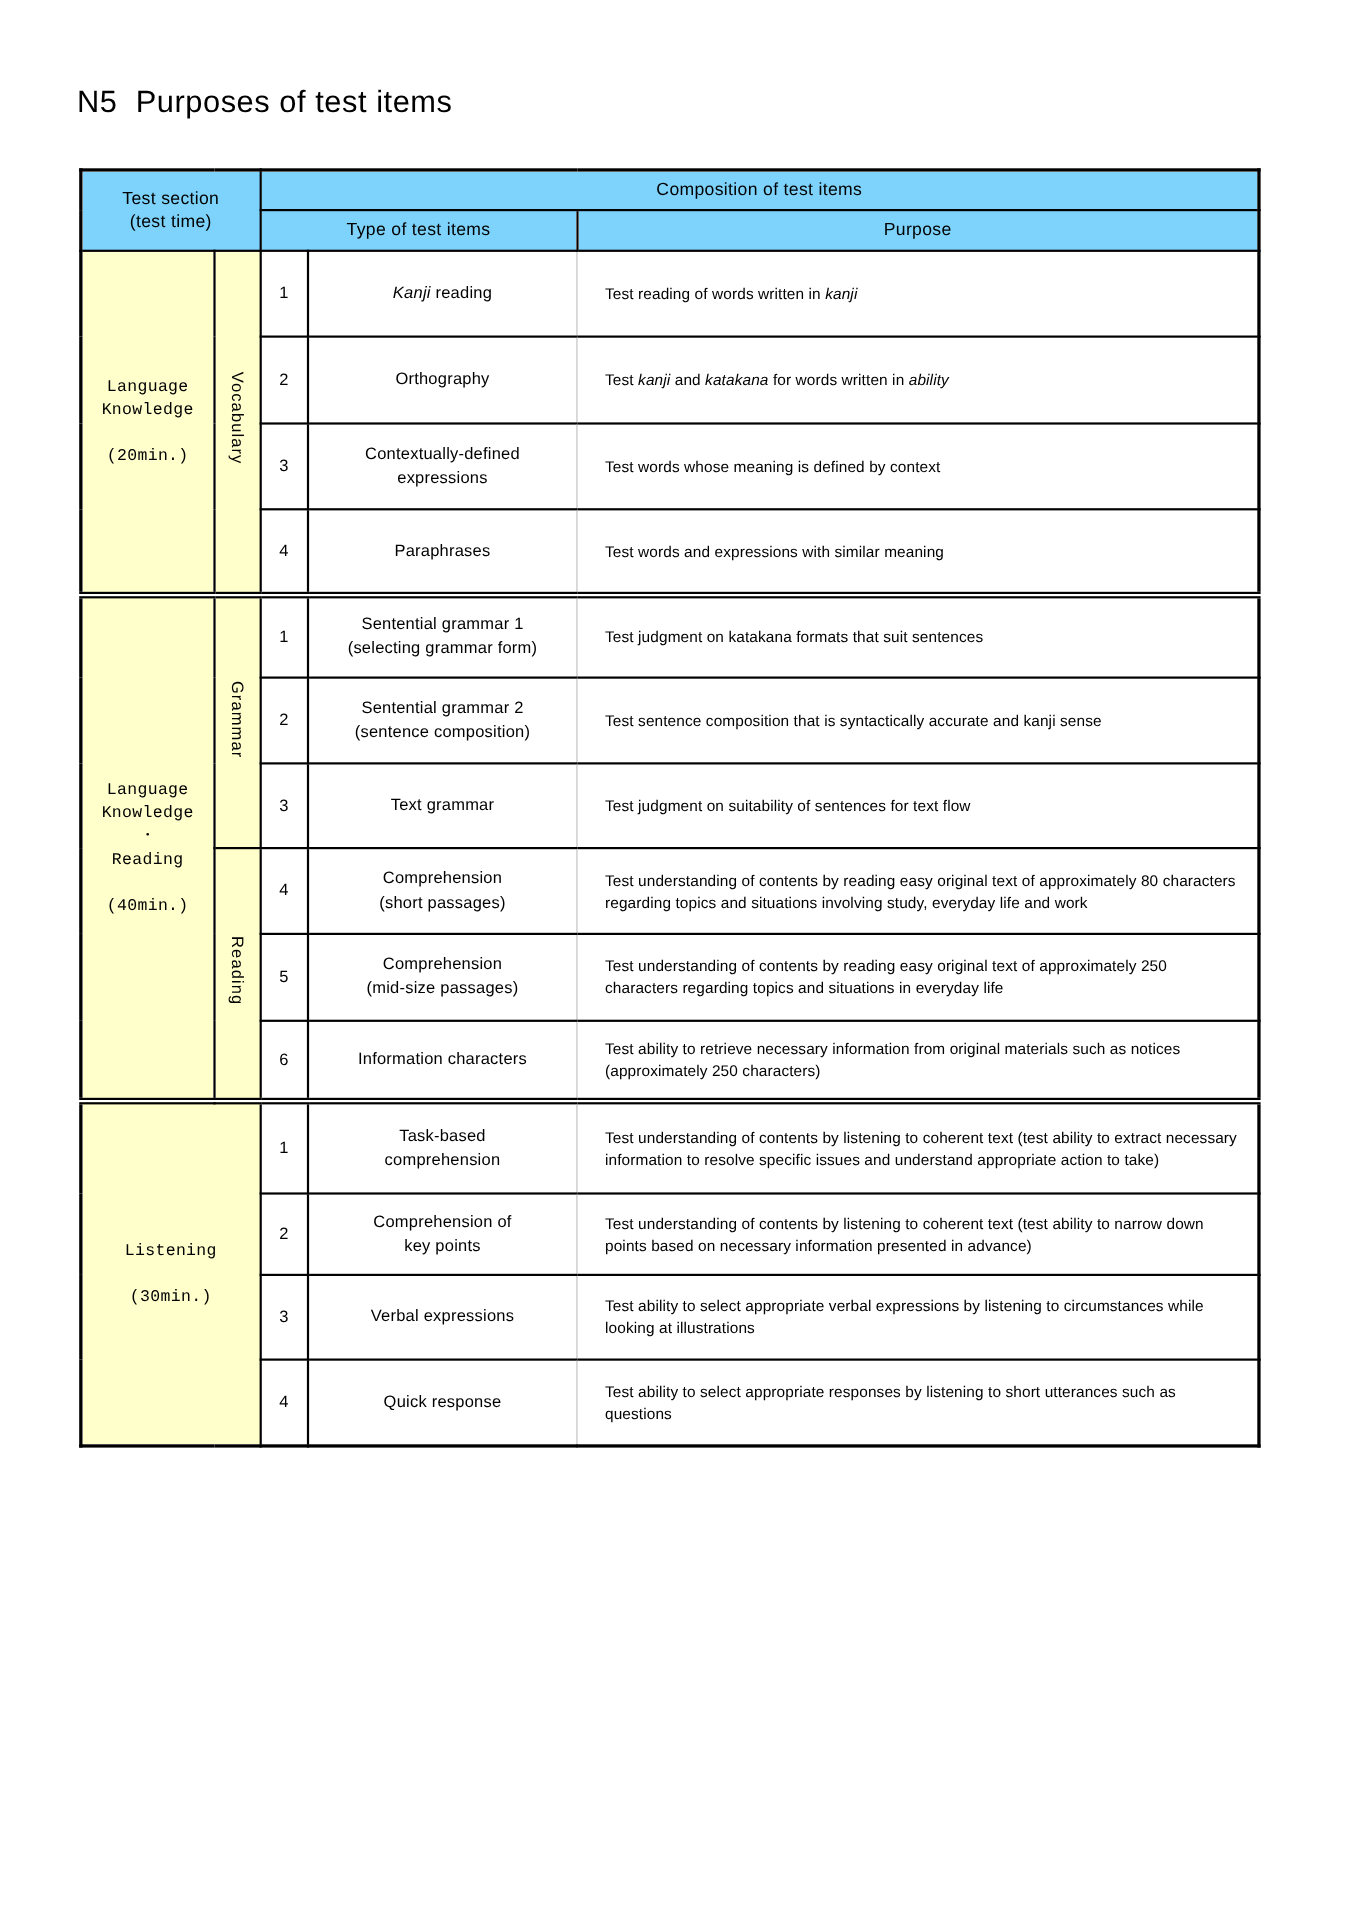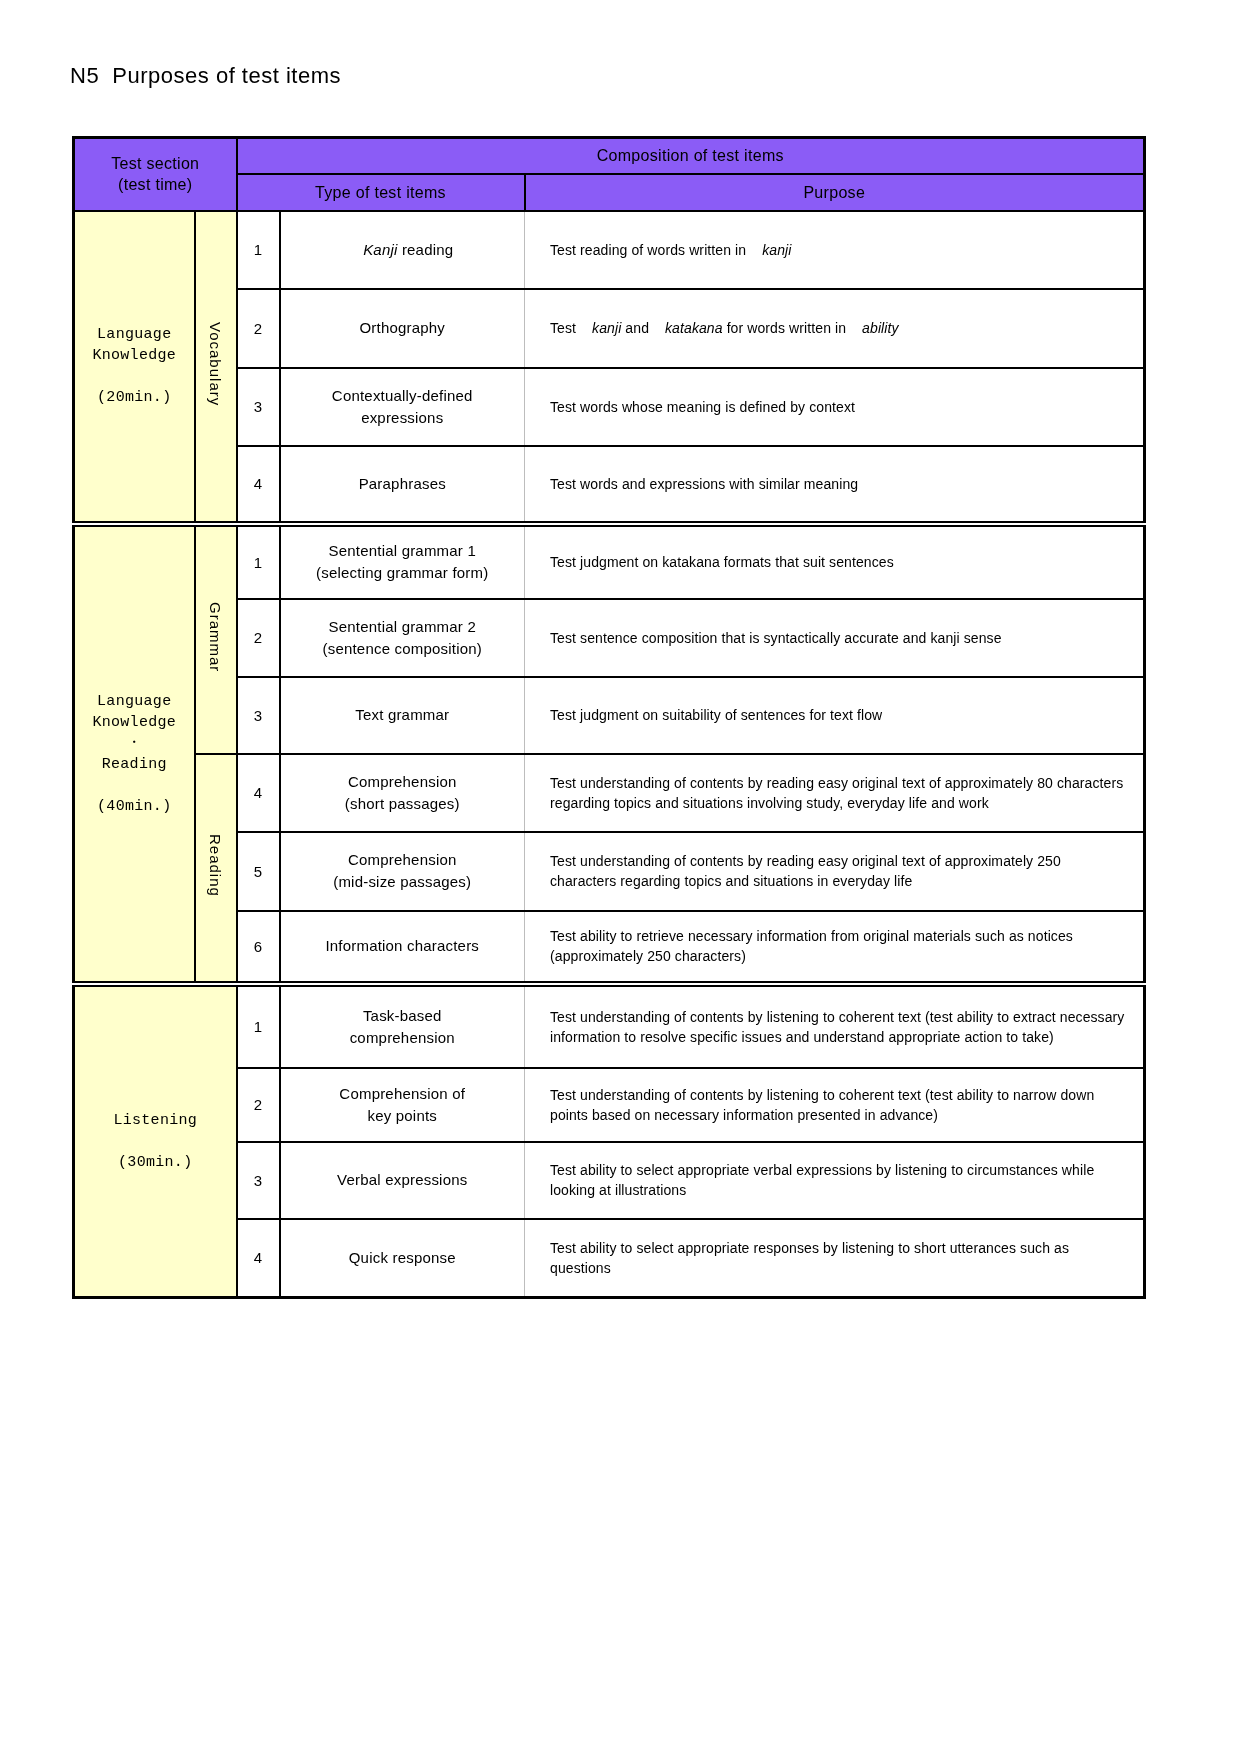--- a/index.html
+++ b/index.html
@@ -1,54 +1,54 @@
 <!DOCTYPE html>
 <html><head>
 <meta charset="utf-8">
 <style>
   html,body { margin:0; padding:0; background:#ffffff; }
   .page {
     position:relative; width:1240px; height:1754px; background:#ffffff;
     font-family:"Liberation Sans", sans-serif; color:#000;
   }
   .title {
-    padding:58px 0 0 70px; font-size:22px; line-height:36px;
+    padding:75px 0 0 70px; font-size:28px; line-height:36px;
     white-space:pre; letter-spacing:0.5px; font-weight:500;
   }
   table.spec {
     border-collapse:collapse; table-layout:fixed;
     width:1071px; margin:42px 0 0 72px;
     border:3px solid #000;
   }
   td {
     border:2px solid #000; vertical-align:middle;
     padding:2px 4px; overflow:hidden;
   }
   td.h {
-    background:#8b5cf6; text-align:center; font-size:16px;
+    background:#7dd3fc; text-align:center; font-size:16px;
     letter-spacing:0.3px; white-space:pre-line; line-height:21px;
   }
   td.c-sec {
     background:#FFFFCC; text-align:center; font-size:15px;
     line-height:21px; white-space:pre-line; letter-spacing:0.3px;font-family:Liberation Mono, monospace;
   }
   td.c-vl { background:#FFFFCC; text-align:center; padding:0; }
   .vtext {
     writing-mode:vertical-rl; text-orientation:mixed;
     font-size:15px; letter-spacing:1px; display:inline-block;
   }
   td.c-num { text-align:center; font-size:15px; }
   td.c-type { text-align:center; font-size:15px; line-height:22px; letter-spacing:0.2px; }
   td.c-purp {
     font-size:14px; line-height:20px; padding:6px 14px 6px 25px;
     border-left:1px solid #BDBDBD; letter-spacing:0.1px;
   }
   td.c-type { border-right:1px solid #BDBDBD; }
   tr.sep > td { border-top:6px double #000; }
-  i { font-style:italic;margin-left:12px; }
+  i { font-style:italic; }
 </style>
 </head>
 <body>
 
 <div class="page">
 
   <div class="title">N5  Purposes of test items</div>
 
   <table class="spec">
     <colgroup>

